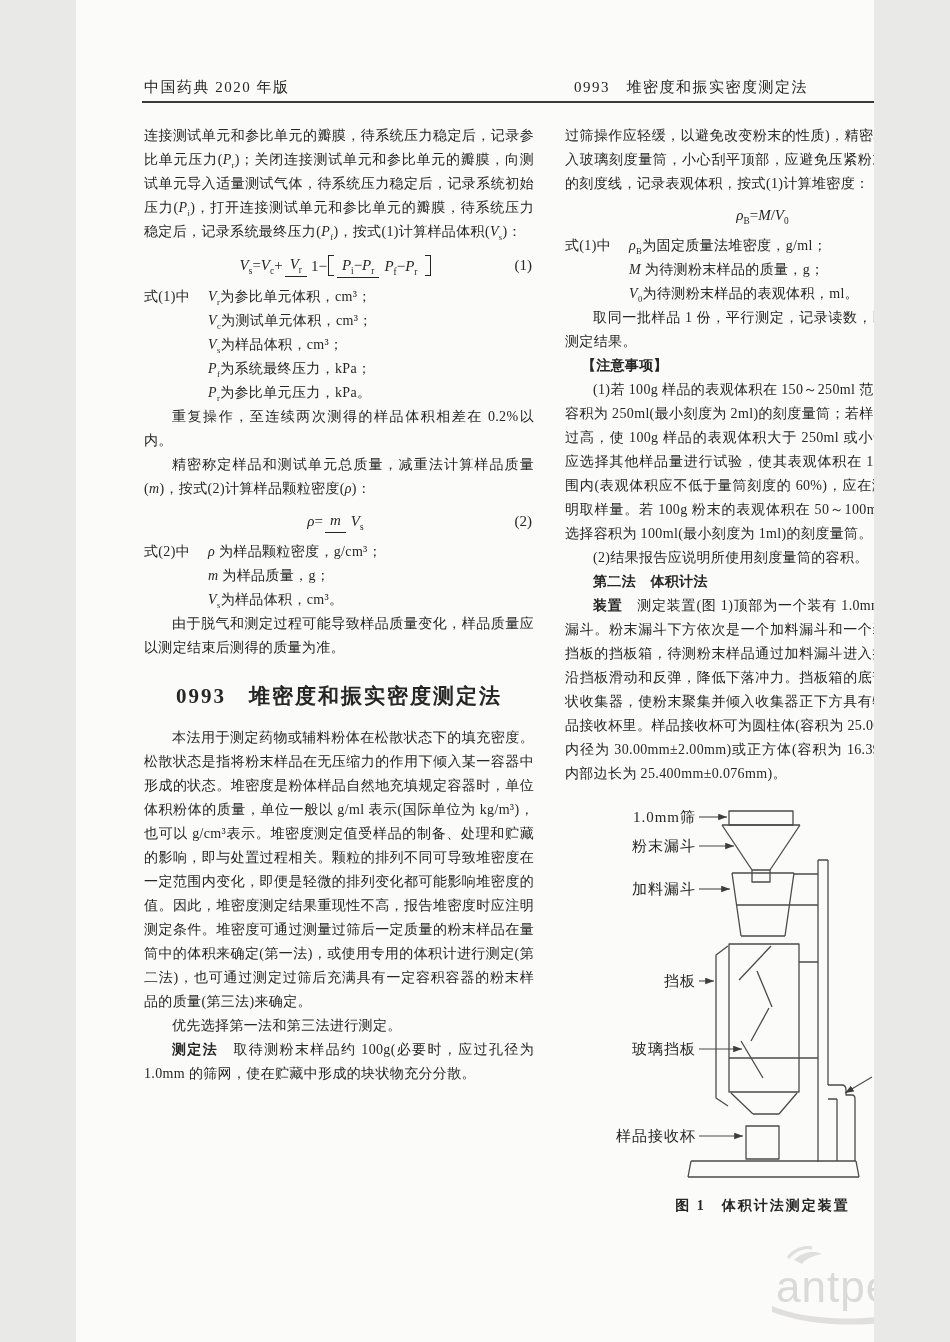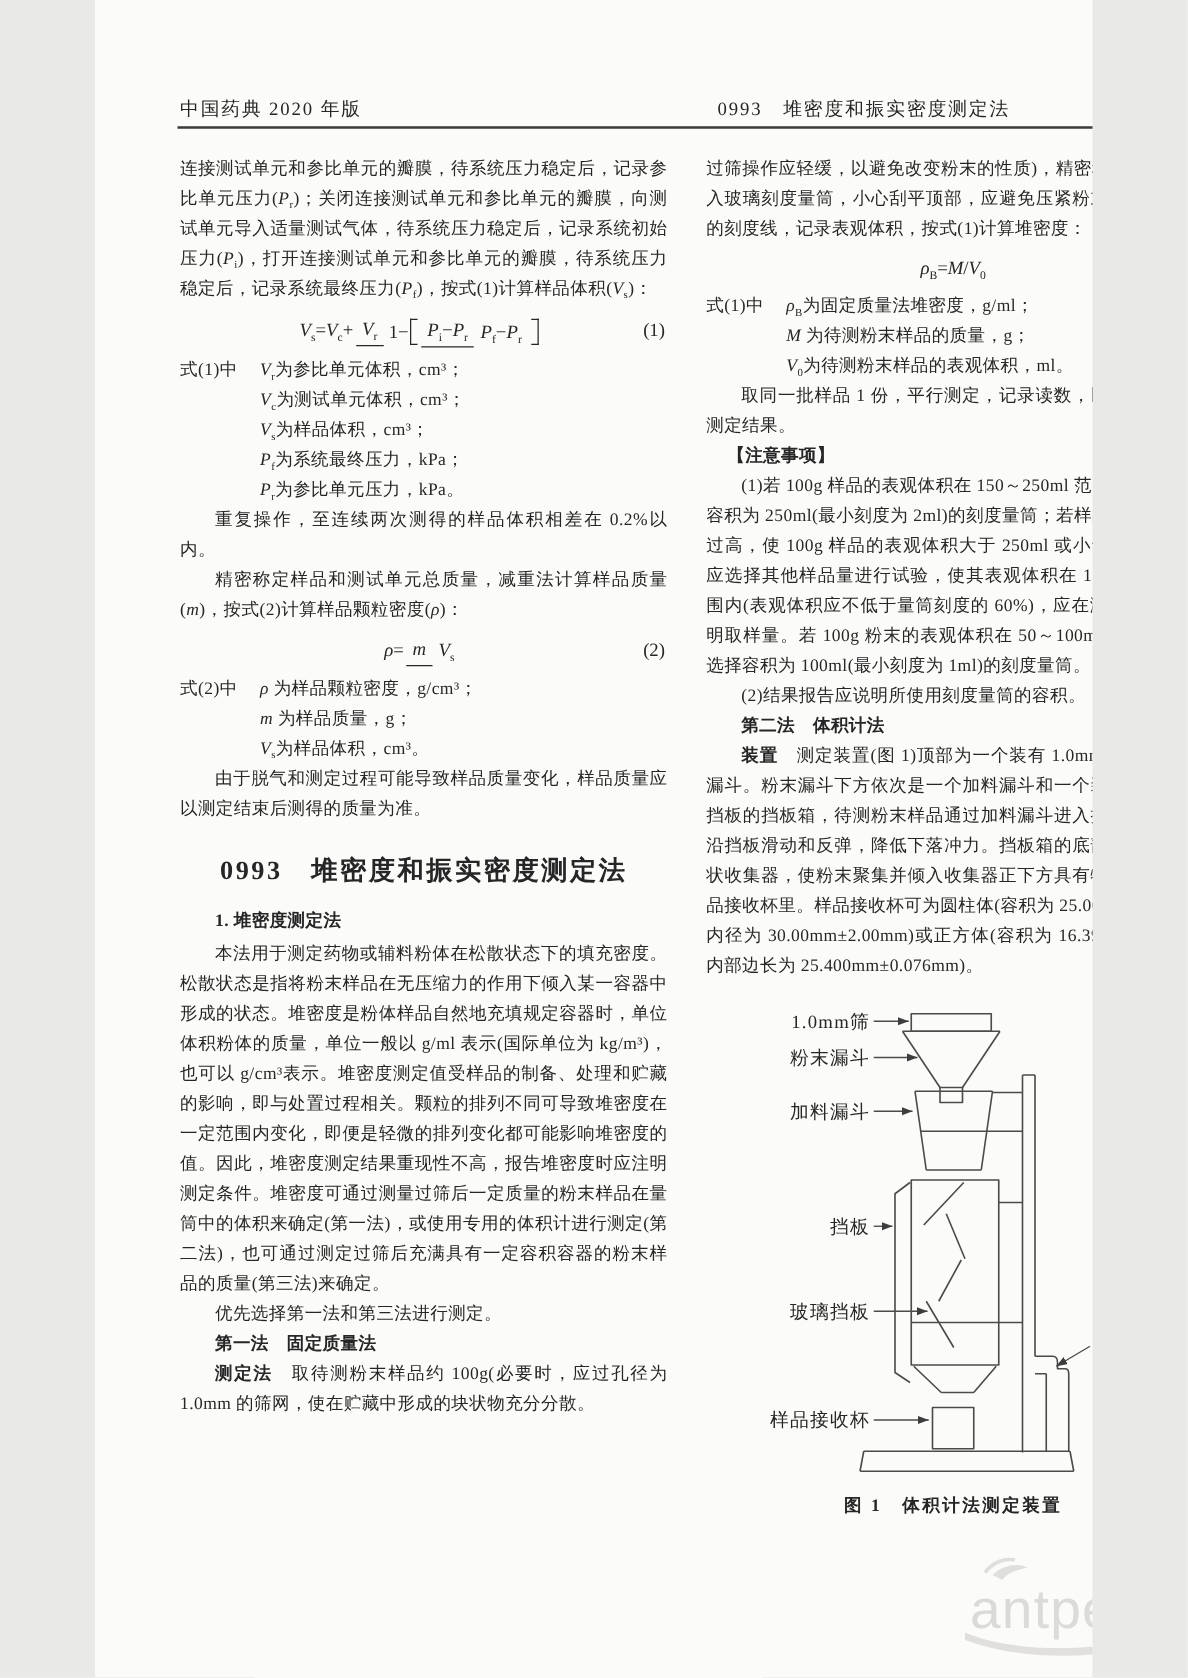--- a/index.html
+++ b/index.html
@@ -113,24 +113,22 @@
       <span class="deflead">式(2)中</span>
       <p class="defitem"><i>ρ</i> 为样品颗粒密度，g/cm³；</p>
       <p class="defitem"><i>m</i> 为样品质量，g；</p>
       <p class="defitem"><i>V</i><sub>s</sub>为样品体积，cm³。</p>
     </div>
 
     <p class="para">由于脱气和测定过程可能导致样品质量变化，样品质量应以测定结束后测得的质量为准。</p>
 
     <h1 class="section-title">0993　堆密度和振实密度测定法</h1>
 
-    <p class="subhead">1. 堆密度测定法</p>
     <p class="para">本法用于测定药物或辅料粉体在松散状态下的填充密度。松散状态是指将粉末样品在无压缩力的作用下倾入某一容器中形成的状态。堆密度是粉体样品自然地充填规定容器时，单位体积粉体的质量，单位一般以 g/ml 表示(国际单位为 kg/m³)，也可以 g/cm³表示。堆密度测定值受样品的制备、处理和贮藏的影响，即与处置过程相关。颗粒的排列不同可导致堆密度在一定范围内变化，即便是轻微的排列变化都可能影响堆密度的值。因此，堆密度测定结果重现性不高，报告堆密度时应注明测定条件。堆密度可通过测量过筛后一定质量的粉末样品在量筒中的体积来确定(第一法)，或使用专用的体积计进行测定(第二法)，也可通过测定过筛后充满具有一定容积容器的粉末样品的质量(第三法)来确定。</p>
     <p class="para">优先选择第一法和第三法进行测定。</p>
-    <p class="para b">第一法　固定质量法</p>
     <p class="para"><b class="lead">测定法</b><span>　取待测粉末样品约 100g(必要时，应过孔径为 1.0mm 的筛网，使在贮藏中形成的块状物充分分散。</span></p>
   </div>
 
   <div class="col col-right">
     <p class="para noindent">过筛操作应轻缓，以避免改变粉末的性质)，精密称定，缓慢倾入玻璃刻度量筒，小心刮平顶部，应避免压紧粉末，以最接近的刻度线，记录表观体积，按式(1)计算堆密度：</p>
 
     <div class="formula">
       <span><i>ρ</i><sub>B</sub>=<i>M</i>/<i>V</i><sub>0</sub></span>
       <span class="f-no">(1)</span>
     </div>

